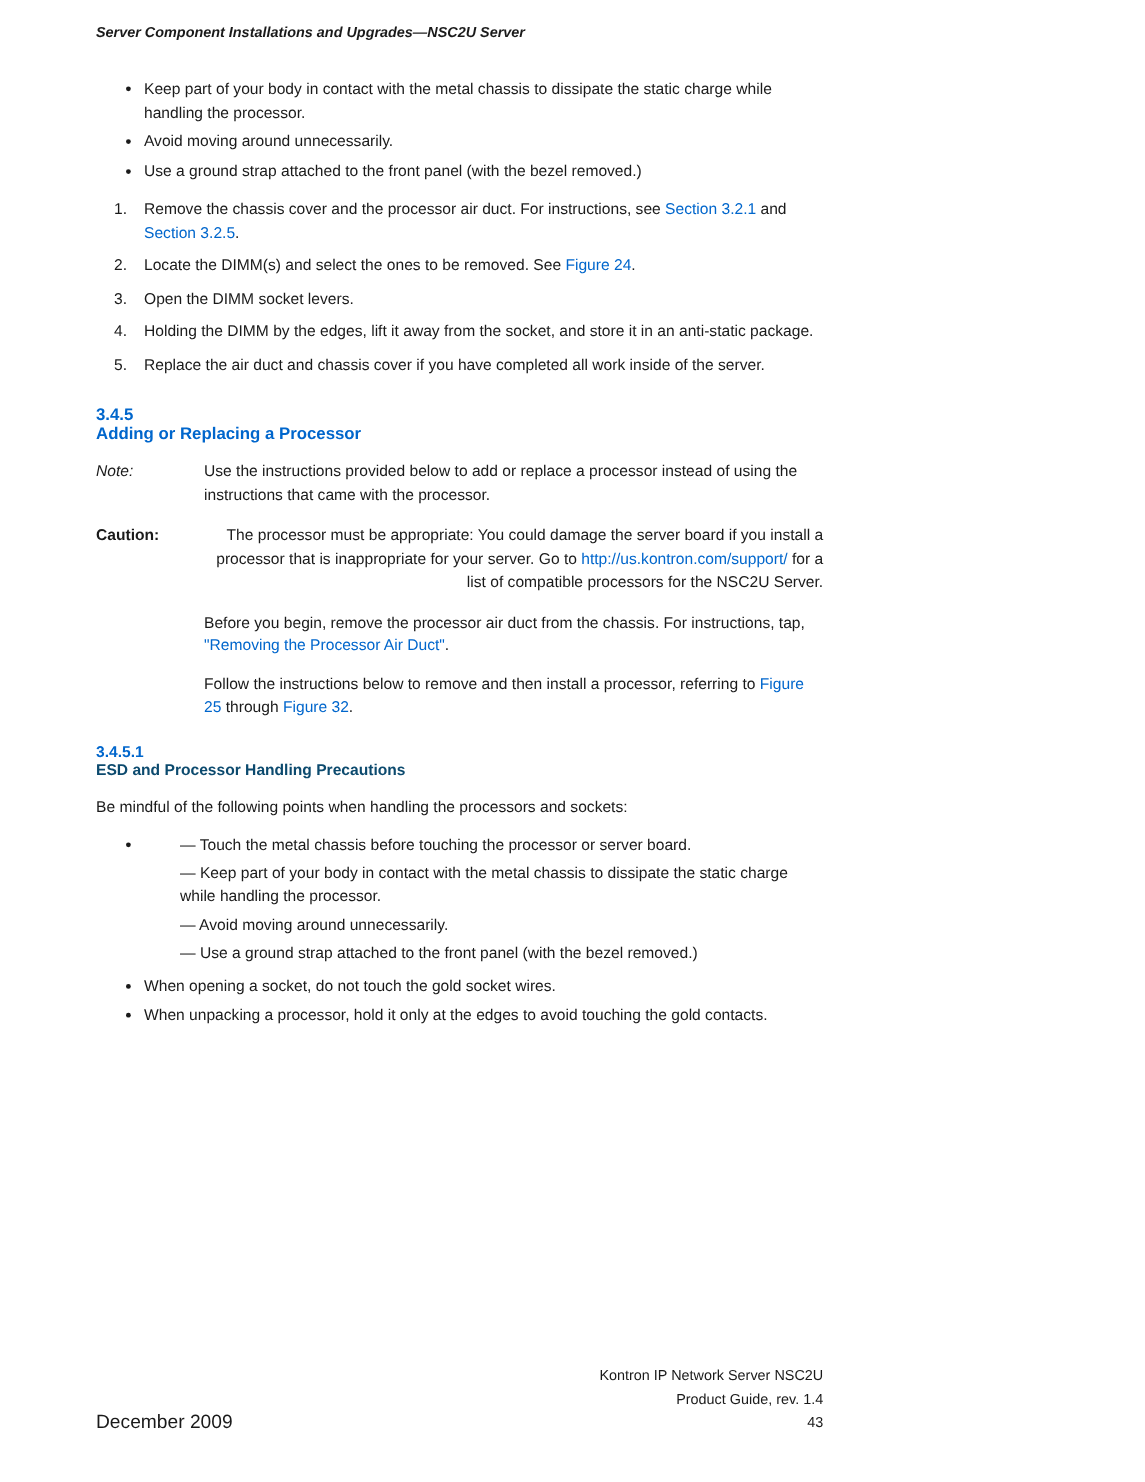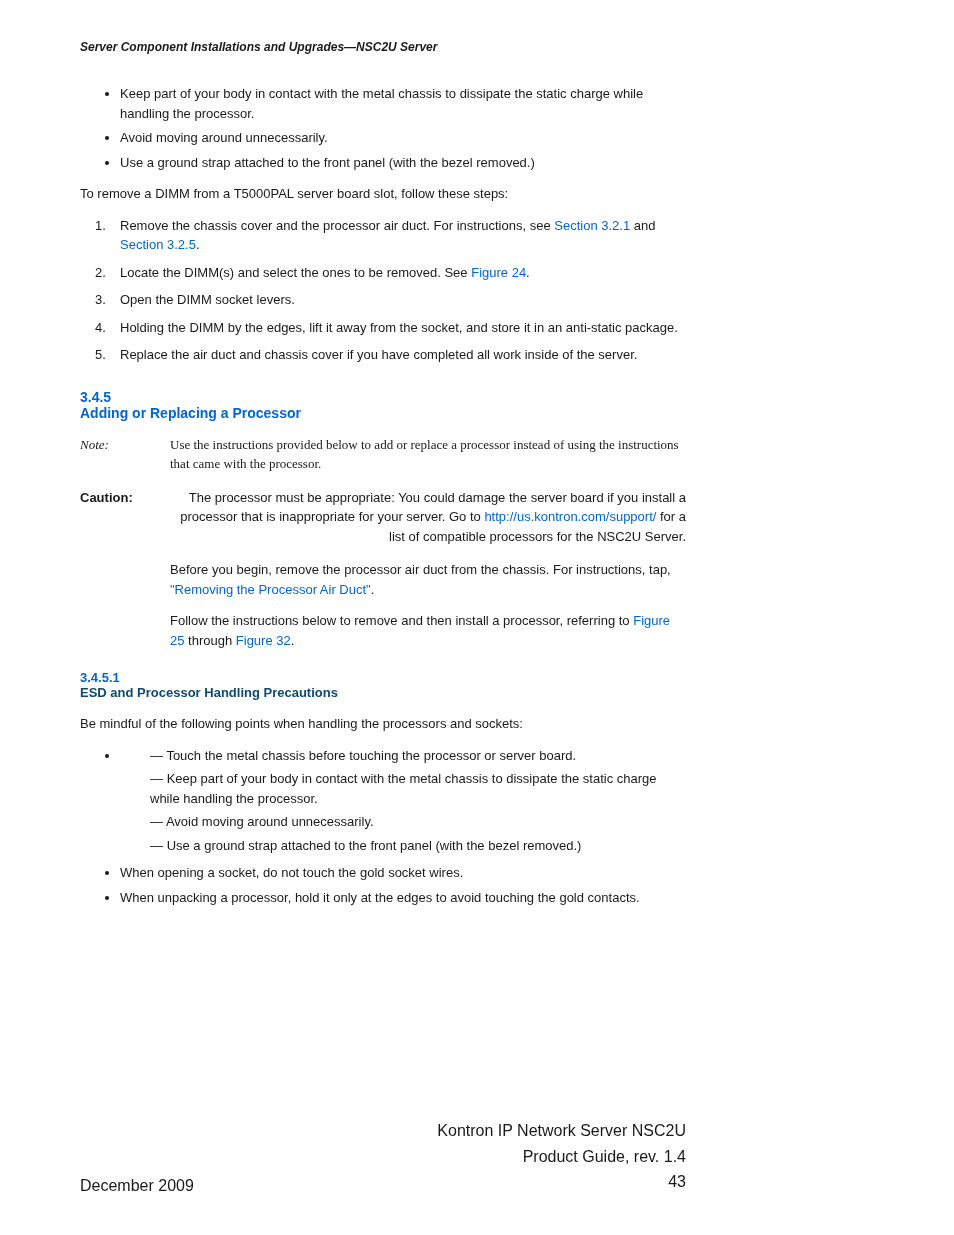--- a/index.html
+++ b/index.html
@@ -15,21 +15,21 @@
       color: #1a1a1a;
       width: 954px;
       min-height: 1235px;
     }
 
     .page {
       width: 766px;
       min-height: 1235px;
       background: #ffffff;
       position: relative;
-      padding: 40px 80px 60px 80px;
+      padding: 20px 80px 60px 80px;
     }
 
     .header {
       font-style: italic;
       font-weight: bold;
       font-size: 12px;
       color: #1a1a1a;
       margin-bottom: 30px;
       border-bottom: none;
     }
@@ -130,21 +130,20 @@
     .subsection-title {
       color: #0c4a6e;
       font-weight: bold;
       font-size: 13px;
     }
 
     .note-row {
       display: flex;
       margin-bottom: 14px;
       line-height: 1.5;
-      font-family: Liberation Serif, serif;
     }
 
     .note-label {
       font-style: italic;
       min-width: 90px;
       padding-top: 0;
     }
 
     .note-content {
       flex: 1;
@@ -185,42 +184,41 @@
       font-size: 12px;
       color: #1a1a1a;
     }
 
     .footer-left {
       font-size: 16px;
     }
 
     .footer-right {
       text-align: right;
-      font-size: 16px;
+      font-size: 12px;
       line-height: 1.6;
     }
   </style>
 </head>
 <body>
 
 <div class="page">
 
   <div class="header">
     <span>Server Component Installations and Upgrades—NSC2U Server</span>
   </div>
 
   <div class="content-area">
 
     <ul class="bullet-list">
       <li>Keep part of your body in contact with the metal chassis to dissipate the static charge while handling the processor.</li>
       <li>Avoid moving around unnecessarily.</li>
       <li>Use a ground strap attached to the front panel (with the bezel removed.)</li>
     </ul>
 
-    <p class="intro-text">To remove a DIMM from a T5000PAL server board slot, follow these steps:</p>
 
     <ol class="ordered-list">
       <li>
         <span class="num">1.</span>
         <span>Remove the chassis cover and the processor air duct. For instructions, see <a class="link" href="#">Section 3.2.1</a> and <a class="link" href="#">Section 3.2.5</a>.</span>
       </li>
       <li>
         <span class="num">2.</span>
         <span>Locate the DIMM(s) and select the ones to be removed. See <a class="link" href="#">Figure 24</a>.</span>
       </li>

